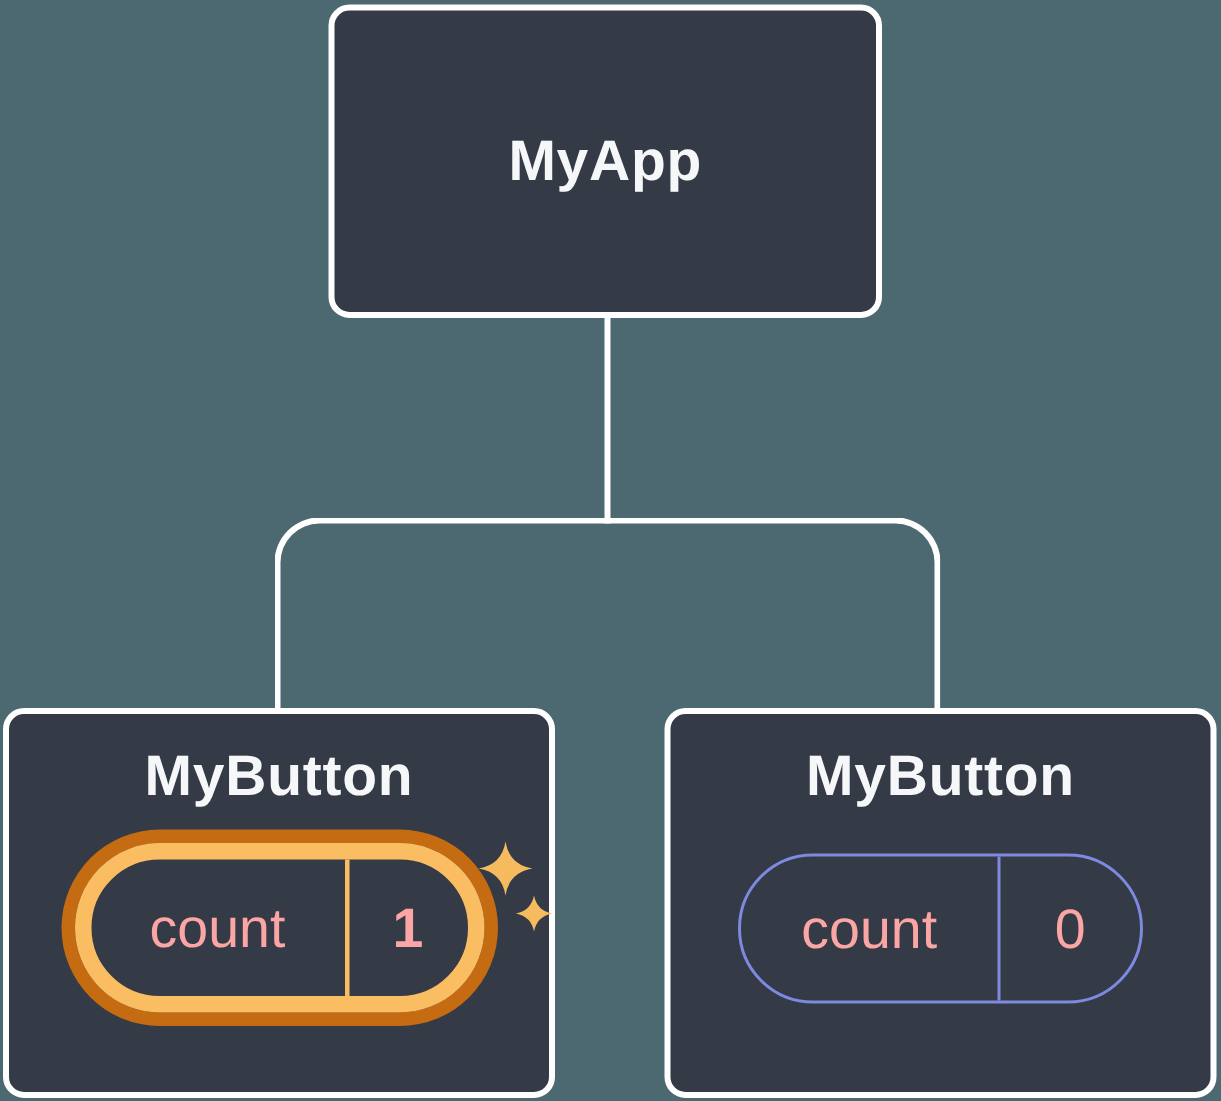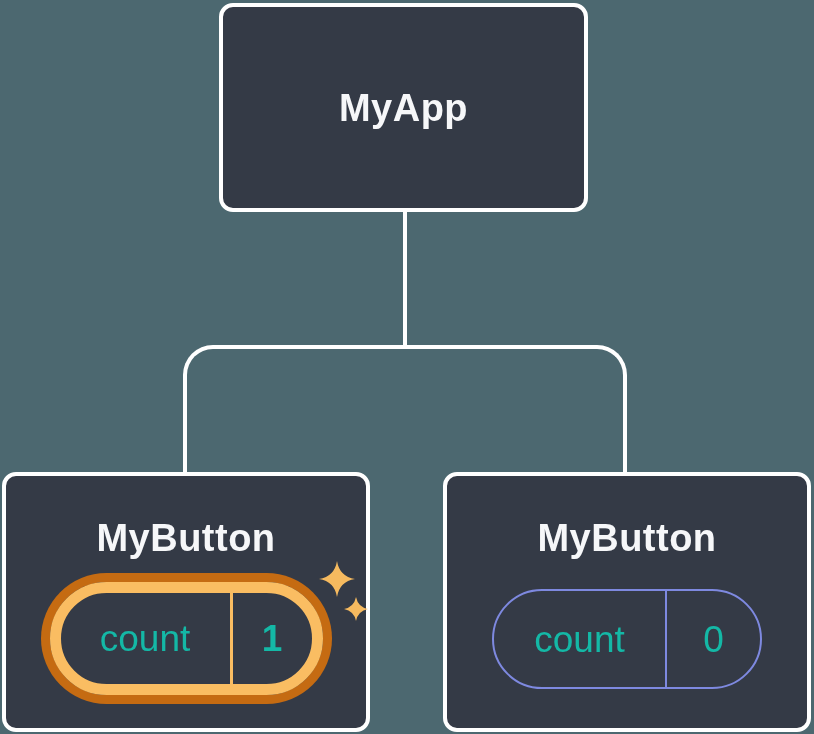--- a/index.html
+++ b/index.html
@@ -55,21 +55,21 @@
 
   .node-label {
     color: #F6F7F9;
     font-size: 38px;
     font-weight: 600;
     line-height: 44px;
     letter-spacing: 0.5px;
     white-space: nowrap;
   }
   .node-child-left .node-label,
-  .node-child-right .node-label { margin-top: 40px; }
+  .node-child-right .node-label { margin-top: 20px; }
 
   
   .pill {
     display: flex;
     box-sizing: border-box;
     align-items: stretch;
   }
   .pill-plain {
     margin-top: 29px;
     width: 270px; height: 100px;
@@ -87,21 +87,21 @@
     display: flex;
     align-items: center;
     justify-content: center;
   }
   .pill-highlight .seg-name  { width: 169px; border-right: 3px solid #FABD62; }
   .pill-highlight .seg-value { flex: 1; }
   .pill-plain .seg-name  { width: 171px; border-right: 2px solid #7E89E0; }
   .pill-plain .seg-value { flex: 1; }
 
   .state-text {
-    color: #14b8a6;
+    color: #fca5a5;
     font-size: 37px;
     line-height: 1;
     white-space: nowrap;
   }
   .state-value-bold { font-weight: 700; }
 
   
   .sparkles {
     position: absolute;
     left: 314px; top: 556px;

